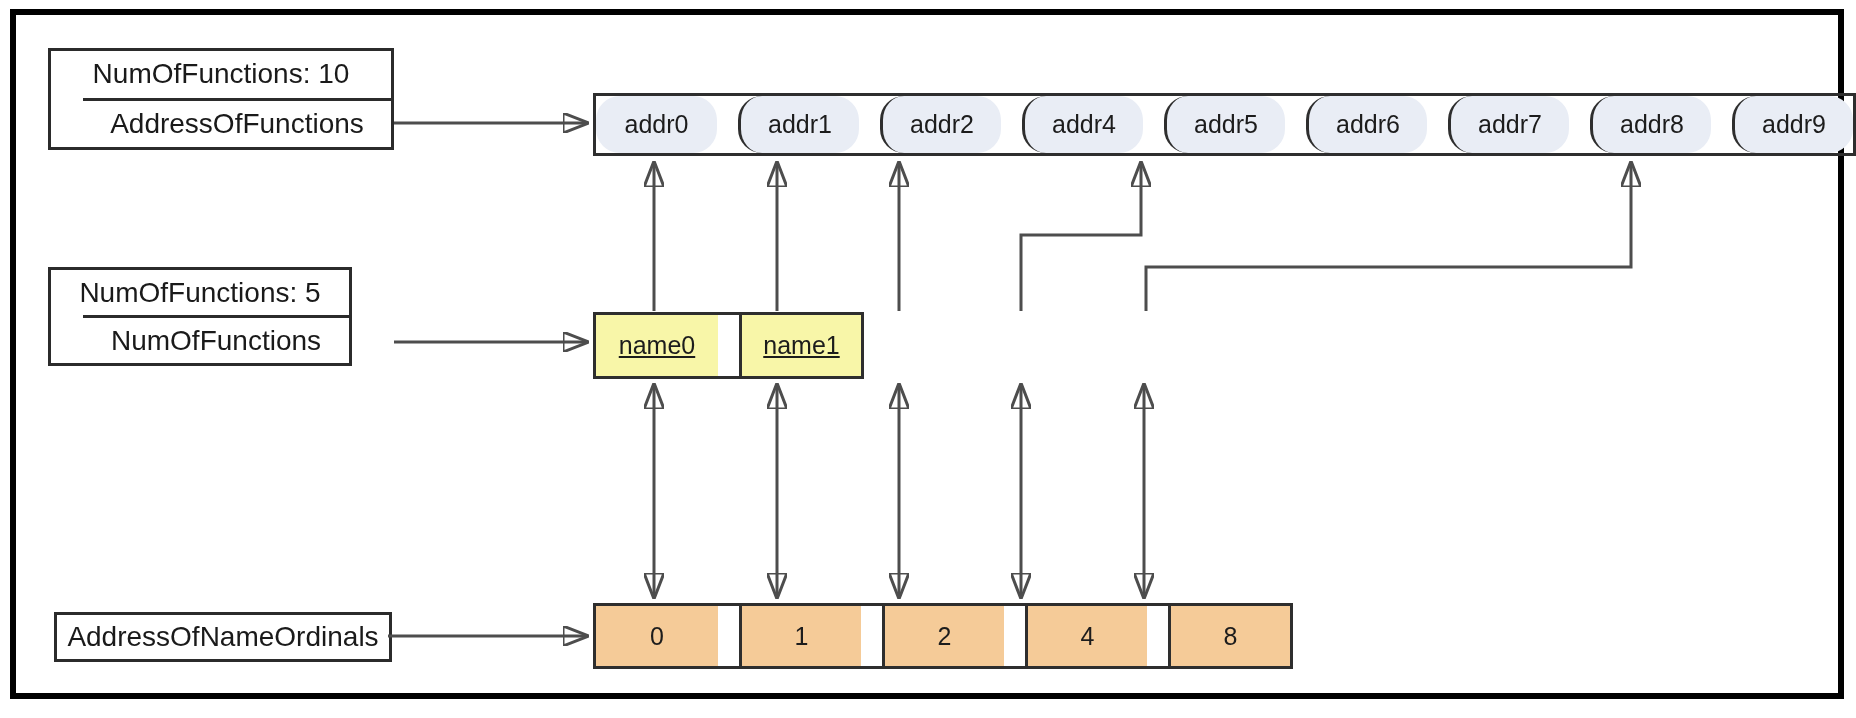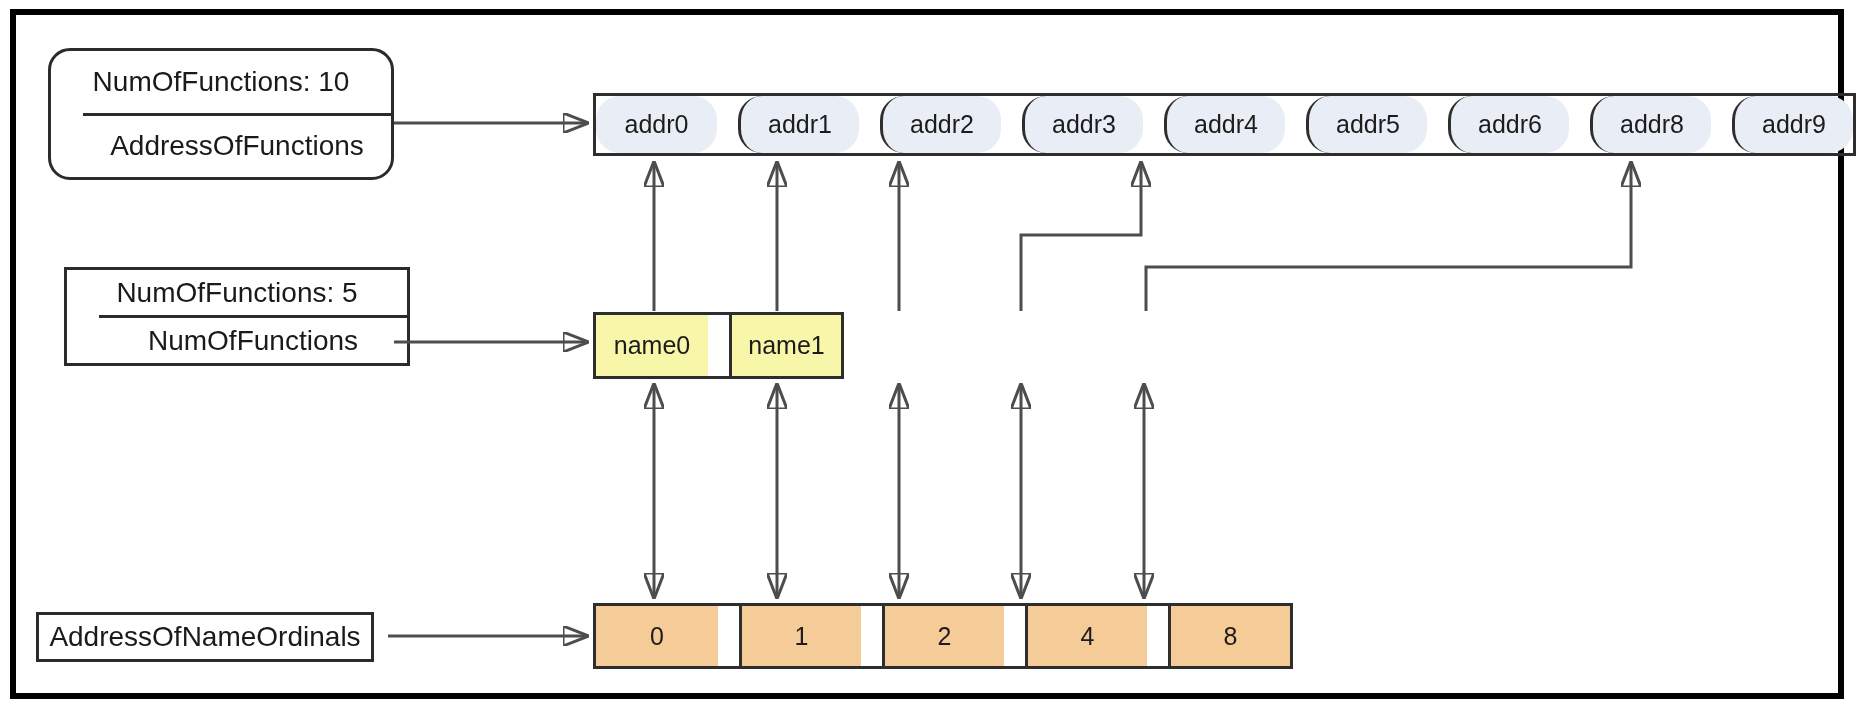--- a/index.html
+++ b/index.html
@@ -48,21 +48,21 @@
     justify-content: center;
     font-size: 25px;
     color: #1c1c1c;
     box-sizing: border-box;
     white-space: nowrap;
   }
   .cell + .cell { border-left: 3px solid var(--cell-border, #2e2e2e); margin-left: 21px; }
   .addr-row  { left: 593px; top: 93px;  height: 63px; }
   .addr-row .cell { width: 121px; background: var(--addr-fill, #E9EDF5); border-radius: 24px; }
   .name-row  { left: 593px; top: 312px; height: 67px; }
-  .name-row .cell { width: 112px; background: var(--name-fill, #F8F6A8); }
+  .name-row .cell { width: 122px; background: var(--name-fill, #F8F6A8); text-decoration: underline; }
   .ord-row   { left: 593px; top: 603px; height: 66px; }
   .ord-row .cell { width: 122px; background: var(--ordinal-fill, #F5CB98); }
   .wires {
     position: absolute;
     left: 0; top: 0;
     width: 1856px; height: 718px;
     pointer-events: none;
   }
   .wires path, .wires line {
     fill: none;
@@ -70,42 +70,42 @@
     stroke-width: 3;
   }
 </style>
 </head>
 <body>
 
 <div class="canvas">
 
   <div class="frame"></div>
 
-  <div class="legend-box" style="left:48px; top:48px; width:346px; height:132px;border-radius:22px;">
+  <div class="legend-box" style="left:48px; top:48px; width:346px; height:102px;">
     <div class="row">NumOfFunctions:  10</div>
     <div class="row">AddressOfFunctions</div>
   </div>
 
-  <div class="legend-box" style="left:64px; top:267px; width:346px; height:99px;">
+  <div class="legend-box" style="left:48px; top:267px; width:304px; height:99px;">
     <div class="row">NumOfFunctions:  5</div>
     <div class="row">NumOfFunctions</div>
   </div>
 
-  <div class="legend-box" style="left:36px; top:612px; width:338px; height:50px;">
+  <div class="legend-box" style="left:54px; top:612px; width:338px; height:50px;">
     <div class="row">AddressOfNameOrdinals</div>
   </div>
 
   <div class="cell-row addr-row">
     <div class="cell">addr0</div>
     <div class="cell">addr1</div>
     <div class="cell">addr2</div>
-    <div class="cell">addr3</div>
     <div class="cell">addr4</div>
     <div class="cell">addr5</div>
     <div class="cell">addr6</div>
+    <div class="cell">addr7</div>
     <div class="cell">addr8</div>
     <div class="cell">addr9</div>
   </div>
 
   <div class="cell-row name-row">
     <div class="cell">name0</div>
     <div class="cell">name1</div>
   </div>
 
   <div class="cell-row ord-row">

